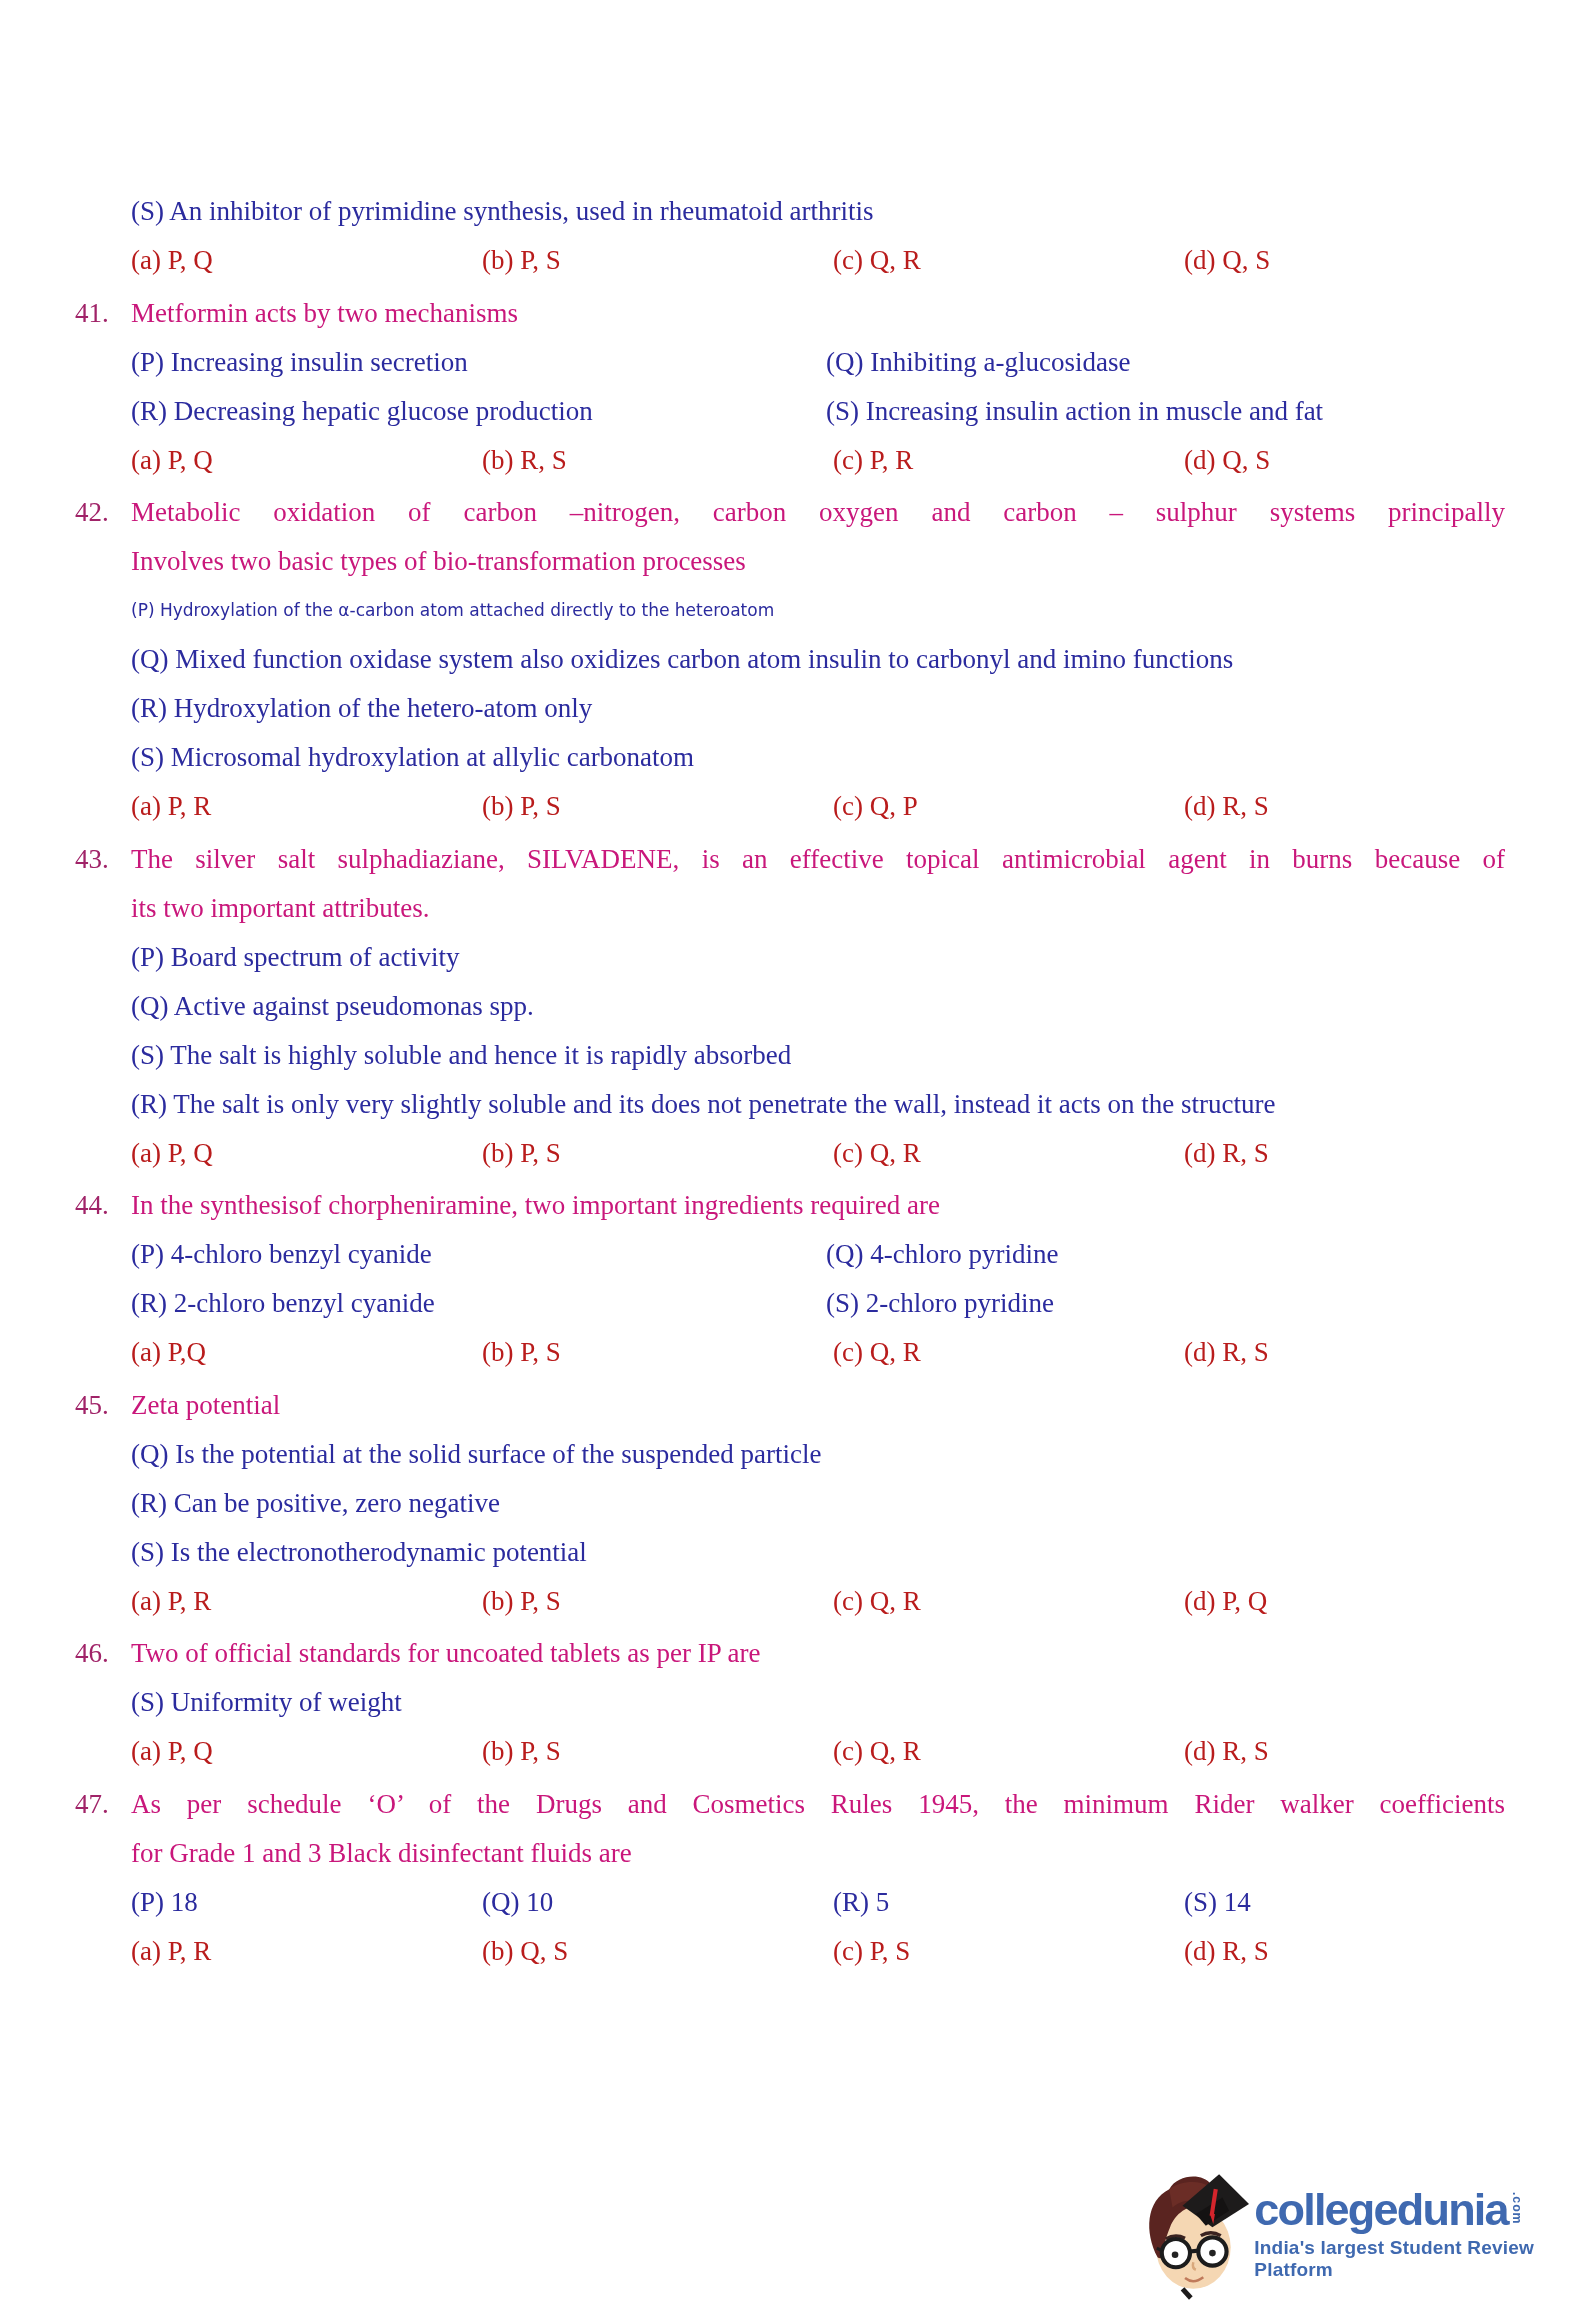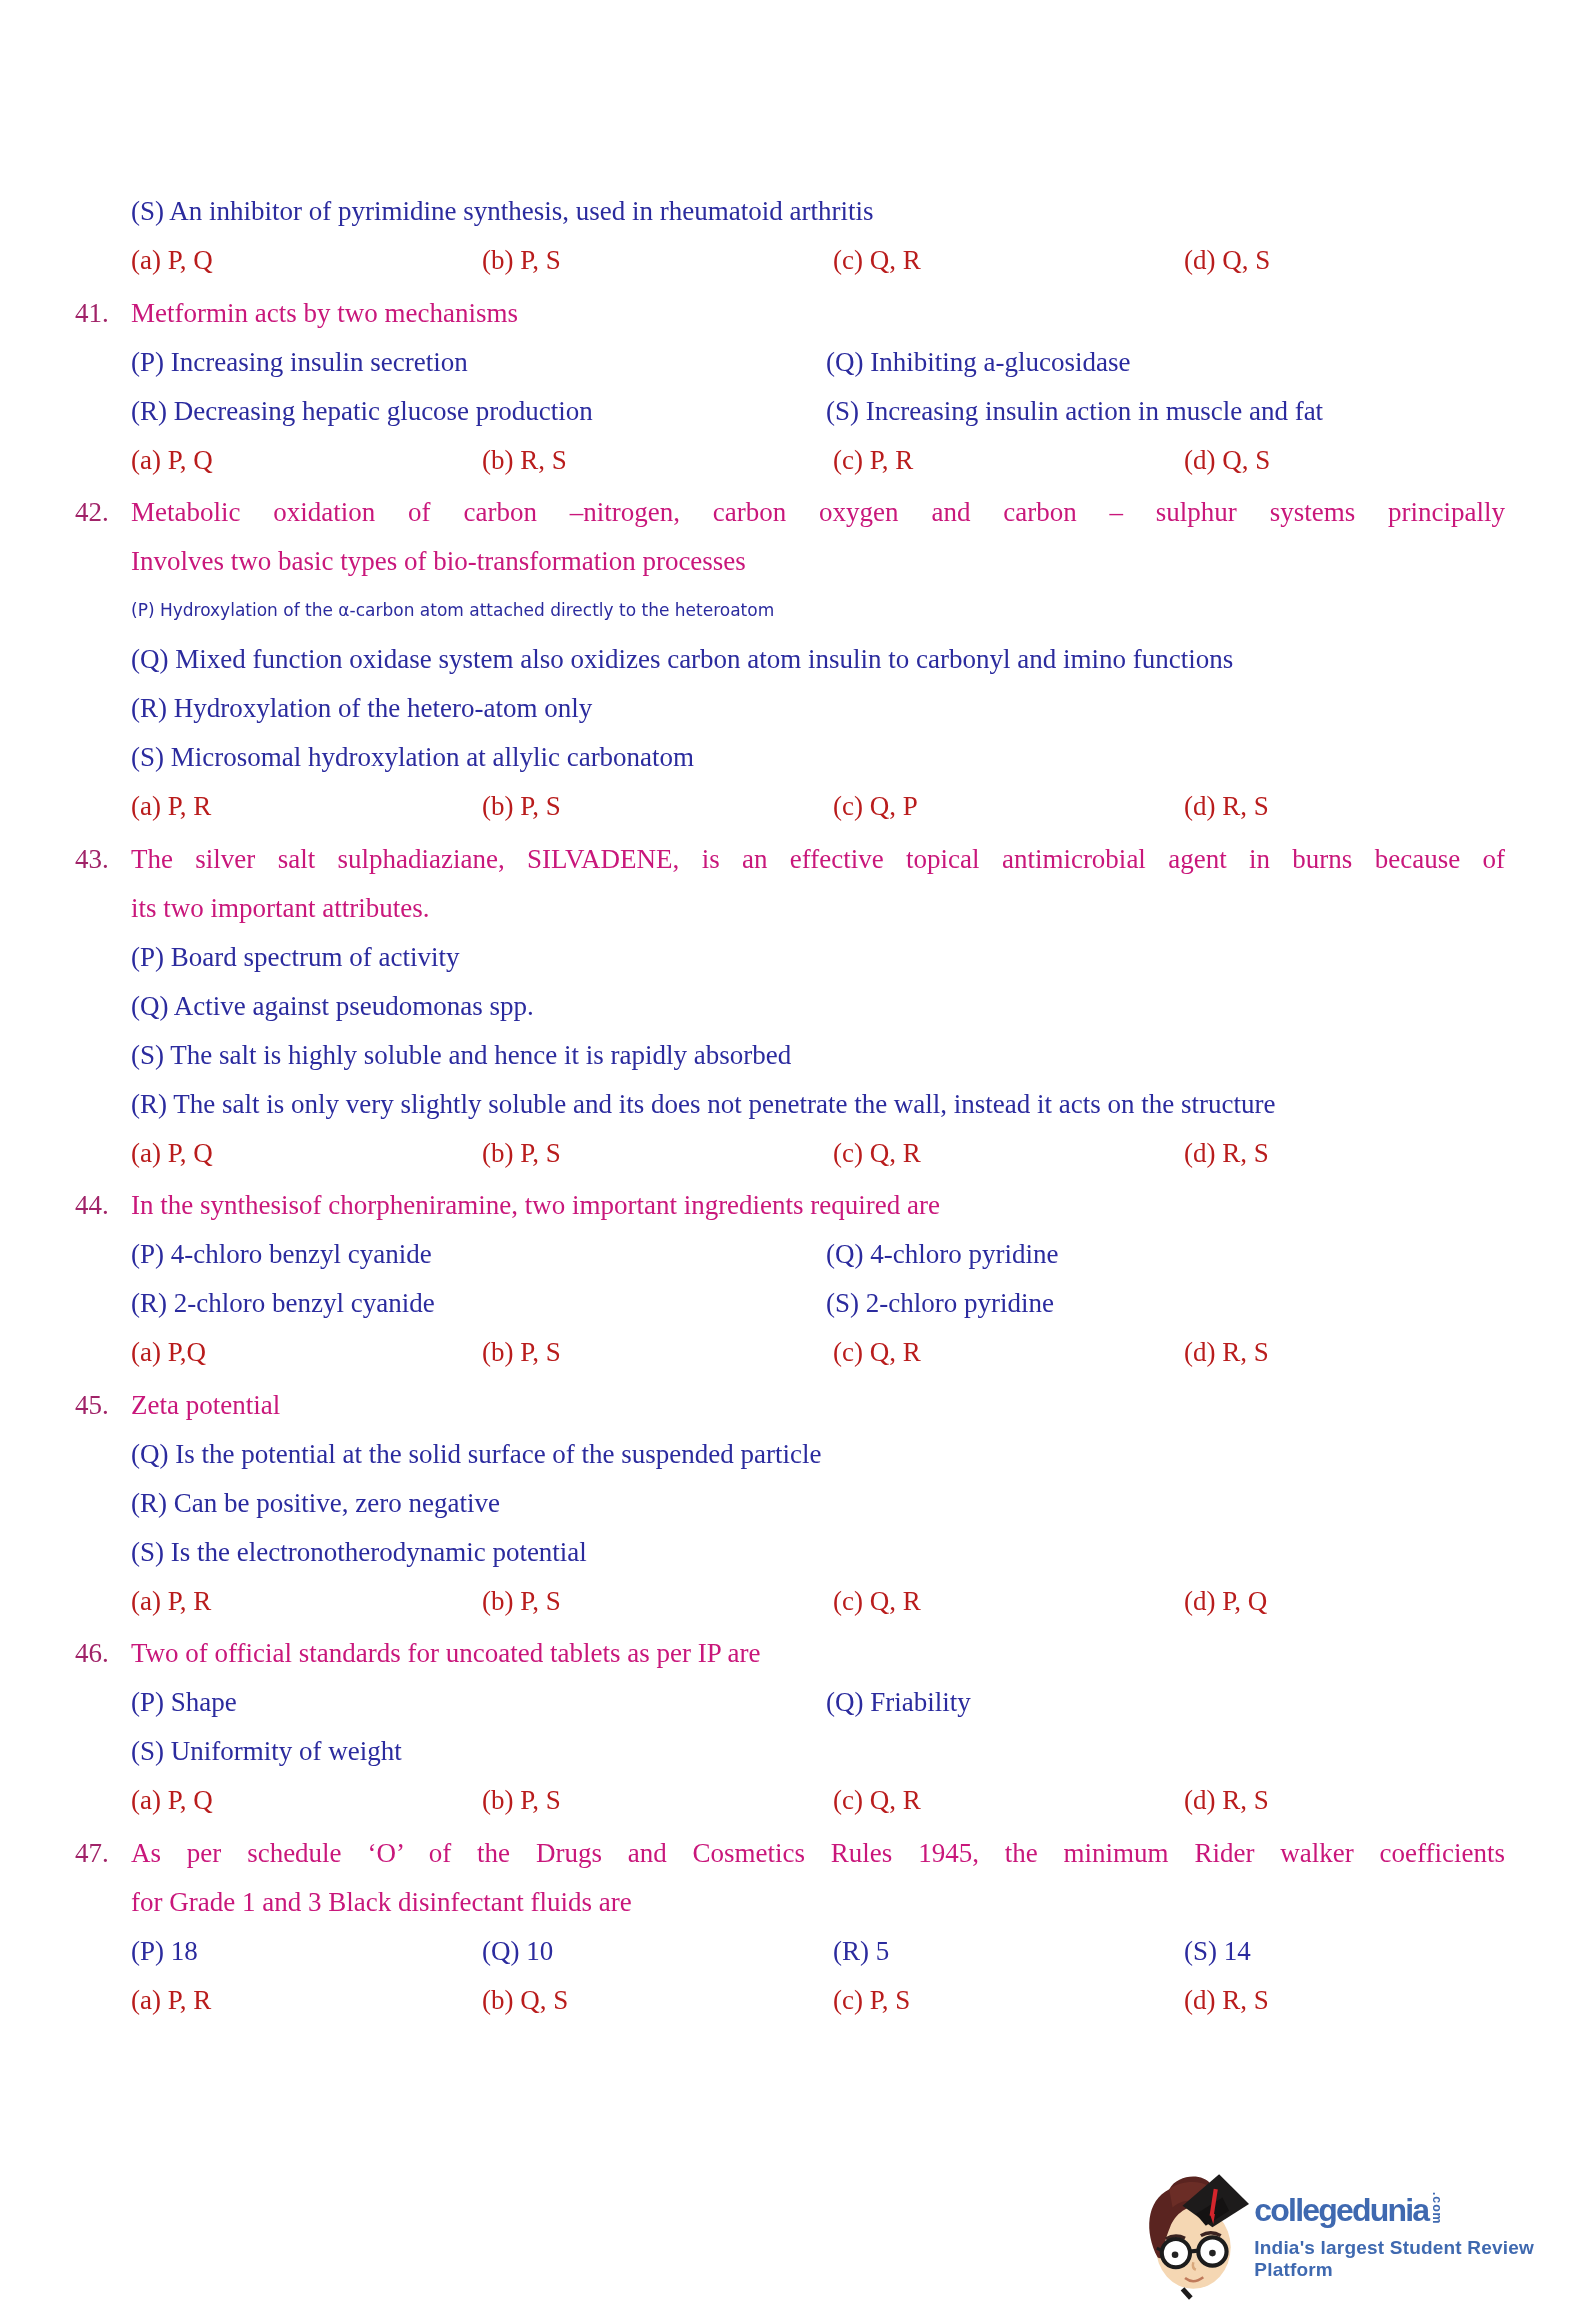--- a/index.html
+++ b/index.html
@@ -21,21 +21,21 @@
   .two-col{display:grid;grid-template-columns:695px 1fr;align-items:center;}
   .four-col{display:grid;grid-template-columns:351px 351px 351px 1fr;align-items:center;}
   .answers{padding-left:56px;color:#b91c1c;}
   .alt-font{font-family:"DejaVu Sans","Liberation Sans",sans-serif;font-size:17px;}
   
   .logo{position:absolute;left:1141px;top:2156px;width:429px;height:155px;display:flex;align-items:center;}
   .logo-art{width:108px;height:140px;flex:0 0 auto;}
   .logo-textcol{margin-left:5.3px;display:flex;flex-direction:column;}
   .brand-row{display:flex;align-items:flex-start;}
   .brand{font-family:"Liberation Sans","DejaVu Sans",sans-serif;font-weight:bold;
-         color:#3f69b0;font-size:32px;letter-spacing:-1.8px;line-height:46px;}
+         color:#3f69b0;font-size:45px;letter-spacing:-1.8px;line-height:46px;}
   .tld{font-family:"Liberation Sans","DejaVu Sans",sans-serif;font-weight:bold;color:#3f69b0;
        font-size:12.4px;writing-mode:vertical-rl;letter-spacing:0.9px;margin-left:2.6px;margin-top:5.3px;line-height:12.4px;}
   .tagline{font-family:"Liberation Sans","DejaVu Sans",sans-serif;font-weight:bold;color:#3f69b0;
            font-size:19px;margin-top:4px;letter-spacing:0.2px;}
 </style>
 </head>
 <body>
 
 <div class="doc">
 
@@ -140,24 +140,20 @@
       <span>(d) P, Q</span>
     </div>
   </div>
 
   <div class="qblock">
     <div class="qtitle">
       <span class="qnum">46.</span>
       <span class="qtext">Two of official standards for uncoated tablets as per IP are</span>
     </div>
     <div class="line two-col opt">
-      <span>(P) Shape</span>
-      <span>(Q) Friability</span>
-    </div>
-    <div class="line two-col opt">
       <span>(S) Uniformity of weight</span>
     </div>
     <div class="line four-col answers">
       <span>(a) P, Q</span>
       <span>(b) P, S</span>
       <span>(c) Q, R</span>
       <span>(d) R, S</span>
     </div>
   </div>
 

